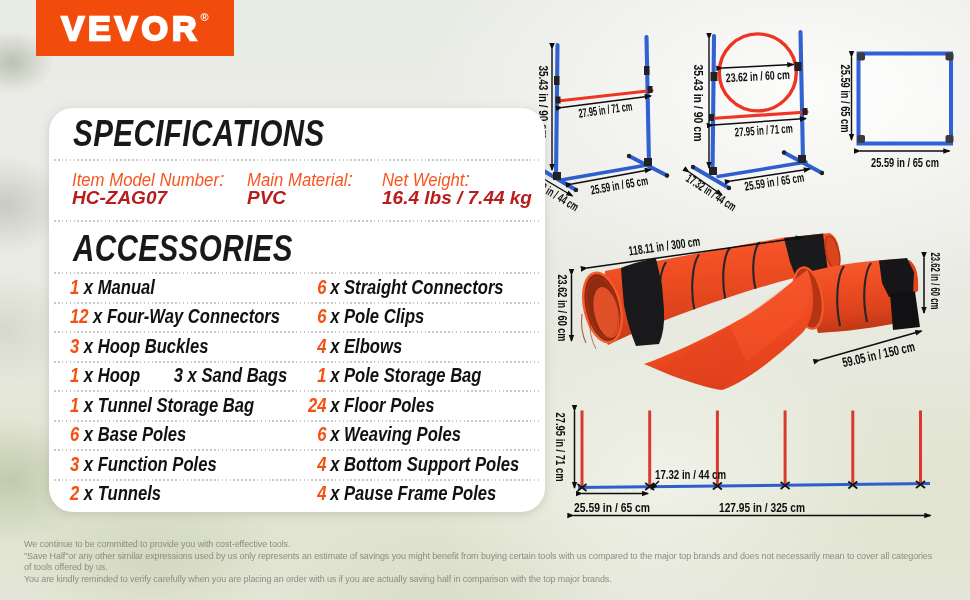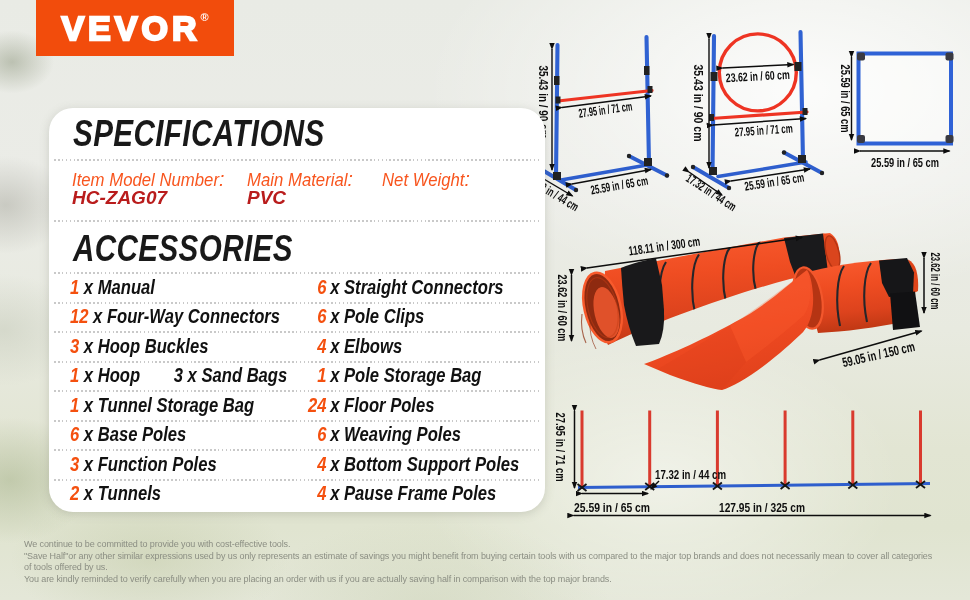--- a/index.html
+++ b/index.html
@@ -202,20 +202,21 @@
       <span class="r">®</span>
     </div>
 <div id="panel">
   <h1 class="head" style="top:5px;">SPECIFICATIONS</h1>
   <div class="dots" style="top:51px;"></div>
   <div class="olab" style="left:23px;top:59px;">Item Model Number<span style="font-size:21px;">:</span></div>
   <div class="olab" style="left:198px;top:59px;">Main Material<span style="font-size:21px;">:</span></div>
   <div class="olab" style="left:333px;top:59px;">Net Weight<span style="font-size:21px;">:</span></div>
   <div class="bval" style="left:23px;top:78.5px;">HC-ZAG07</div>
   <div class="bval" style="left:198px;top:78.5px;">PVC</div>
+  <div class="bval" style="left:333px;top:78.5px;">16.4 lbs / 7.44 kg</div>
   <div class="dots" style="top:112px;"></div>
   <h1 class="head" style="top:120px;">ACCESSORIES</h1>
   <div class="dots" style="top:164px;"></div>
   <div class="row" style="top:164.5px;"><span class="n">1</span> x Manual<span class="c2"><span class="n">6</span></span><span class="c2t">x Straight Connectors</span></div>
   <div class="dots" style="top:193.5px;"></div>
   <div class="row" style="top:194px;"><span class="n">12</span> x Four-Way Connectors<span class="c2"><span class="n">6</span></span><span class="c2t">x Pole Clips</span></div>
   <div class="dots" style="top:223px;"></div>
   <div class="row" style="top:223.5px;"><span class="n">3</span> x Hoop Buckles<span class="c2"><span class="n">4</span></span><span class="c2t">x Elbows</span></div>
   <div class="dots" style="top:252.5px;"></div>
   <div class="row" style="top:253px;"><span class="n">1</span> x Hoop<span style="position:absolute;left:125px;">3 x Sand Bags</span><span class="c2"><span class="n">1</span></span><span class="c2t">x Pole Storage Bag</span></div>

